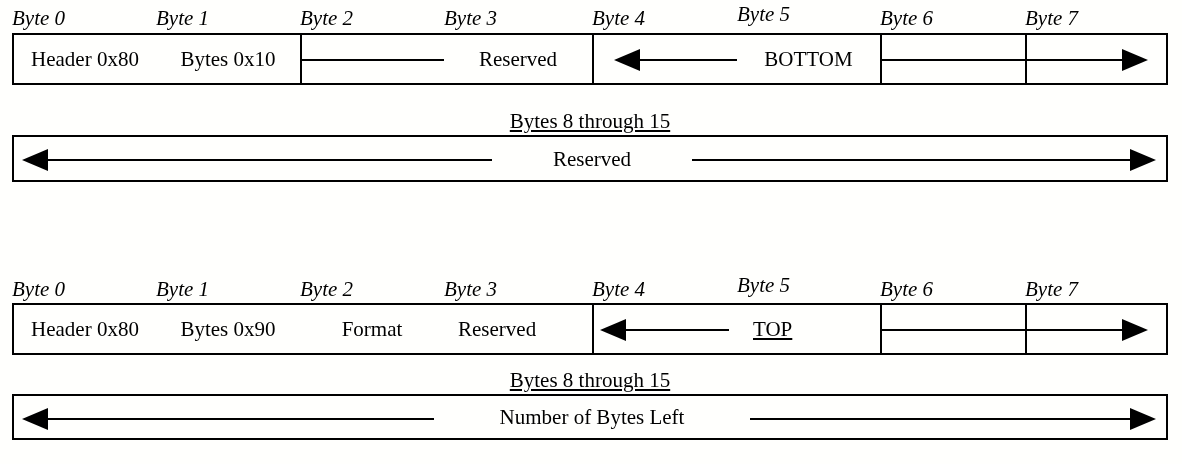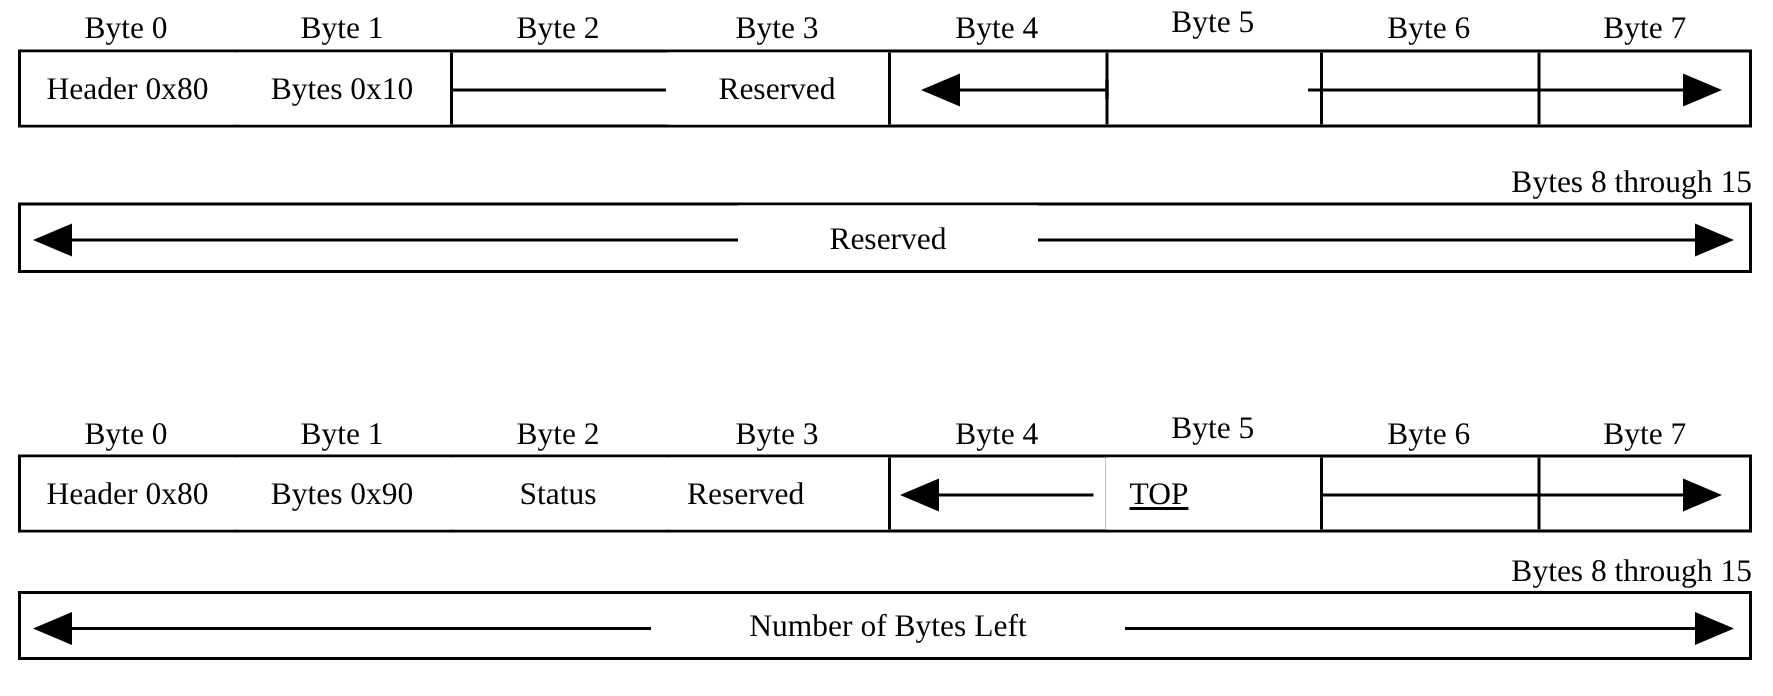--- a/index.html
+++ b/index.html
@@ -18,24 +18,25 @@
   .canvas {
     position: absolute;
     left: 0; top: 0;
     width: 1182px;
     height: 464px;
   }
 
   
   .byte-label {
     position: absolute;
-    text-align: center;
+    text-align: left;
     font-size: 21px;
     line-height: 24px;
     white-space: nowrap;
+    font-style: italic;
   }
   .packet-row {
     position: absolute;
     border: 2px solid #000;
     box-sizing: border-box;
     background: #fffffd;
   }
   .vdiv {
     position: absolute;
     top: 0;
@@ -85,24 +86,25 @@
   }
   
   .tick {
     position: absolute;
     width: 0;
     border-left: 2px solid #000;
     z-index: 2;
   }
   .span-title {
     position: absolute;
-    text-align: right;
+    text-align: center;
     font-size: 21px;
     line-height: 24px;
     white-space: nowrap;
+    text-decoration: underline;
   }
 </style>
 </head>
 <body>
 
 <div class="canvas">
 
   <div class="byte-label" style="left:12px;  top:6px;  width:144px;">Byte 0</div>
   <div class="byte-label" style="left:156px; top:6px;  width:144px;">Byte 1</div>
   <div class="byte-label" style="left:300px; top:6px;  width:144px;">Byte 2</div>
@@ -127,20 +129,21 @@
     <div class="cell-text center" style="left:142px; width:144px;">Bytes 0x10</div>
 
     <div class="arrow-head left" style="left:20px; top:14px;"></div>
     <div class="arrow-line" style="left:44px; top:24px; width:402px;"></div>
     <div class="tick" style="left:445px; top:18px; height:13px;"></div>
     <div class="cell-text center" style="left:430px; width:148px;">Reserved</div>
 
     <div class="arrow-head left" style="left:600px; top:14px;"></div>
     <div class="arrow-line" style="left:624px; top:24px; width:100px;"></div>
     <div class="tick" style="left:723px; top:18px; height:13px;"></div>
+    <div class="cell-text center" style="left:723px; width:143px;">BOTTOM</div>
     <div class="arrow-line" style="left:858px; top:24px; width:268px;"></div>
     <div class="arrow-head right" style="left:1108px; top:14px;"></div>
   </div>
 
   <div class="span-title" style="left:12px; top:109px; width:1156px;">Bytes 8 through 15</div>
 
   <div class="packet-row" style="left:12px; top:135px; width:1156px; height:47px;">
     <div class="arrow-head left" style="left:8px; top:12px;"></div>
     <div class="arrow-line" style="left:32px; top:22px; width:460px;"></div>
     <div class="tick" style="left:491px; top:17px; height:11px;"></div>
@@ -165,21 +168,21 @@
     <div class="vdiv" style="left:430px;"></div>
     <div class="vdiv" style="left:578px;"></div>
     <div class="vdiv" style="left:723px;"></div>
     <div class="vdiv" style="left:866px;"></div>
     <div class="vdiv" style="left:1011px;"></div>
 
     <div class="cell-text center" style="left:0px; width:142px;">Header 0x80</div>
 
     <div class="cell-text center" style="left:142px; width:144px;">Bytes 0x90</div>
 
-    <div class="cell-text center" style="left:286px; width:144px;">Status</div>
+    <div class="cell-text center" style="left:286px; width:144px;">Format</div>
 
     <div class="cell-text left" style="left:430px; width:148px; padding-left:14px;">Reserved</div>
     <div class="arrow-head left" style="left:586px; top:14px;"></div>
     <div class="arrow-line" style="left:610px; top:24px; width:105px;"></div>
 
     <div class="cell-text left" style="left:723px; width:143px; padding-left:16px;text-decoration:underline;">TOP</div>
     <div class="arrow-line" style="left:830px; top:24px; width:296px;"></div>
     <div class="arrow-head right" style="left:1108px; top:14px;"></div>
   </div>
 

